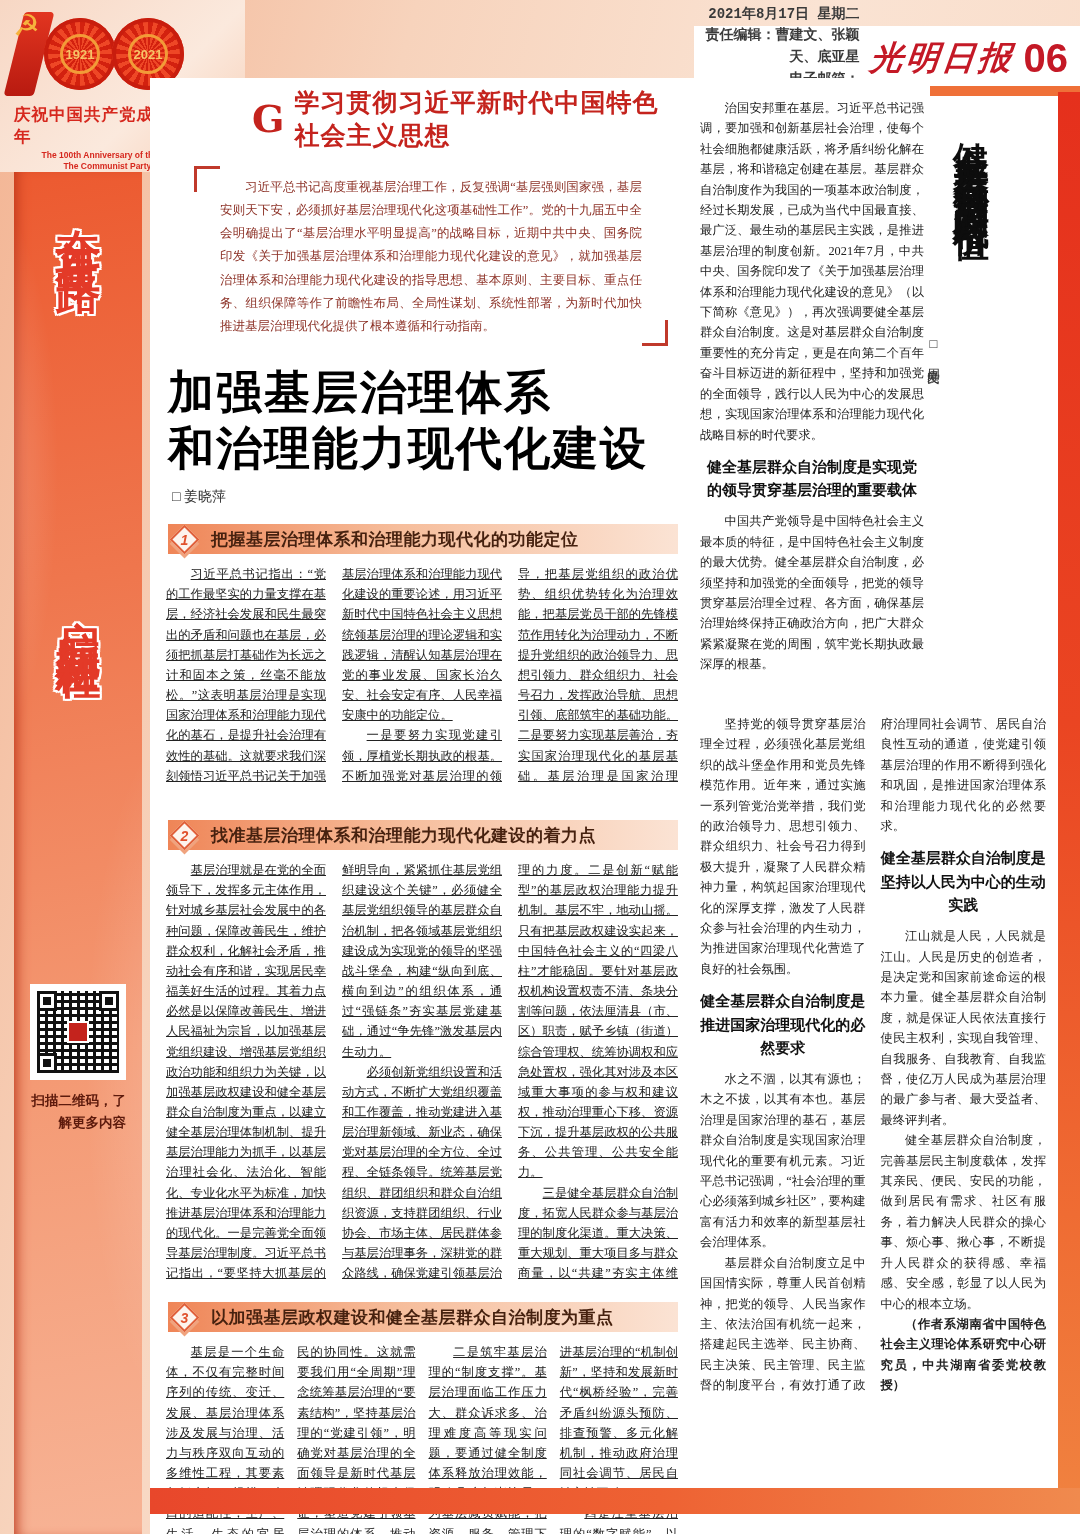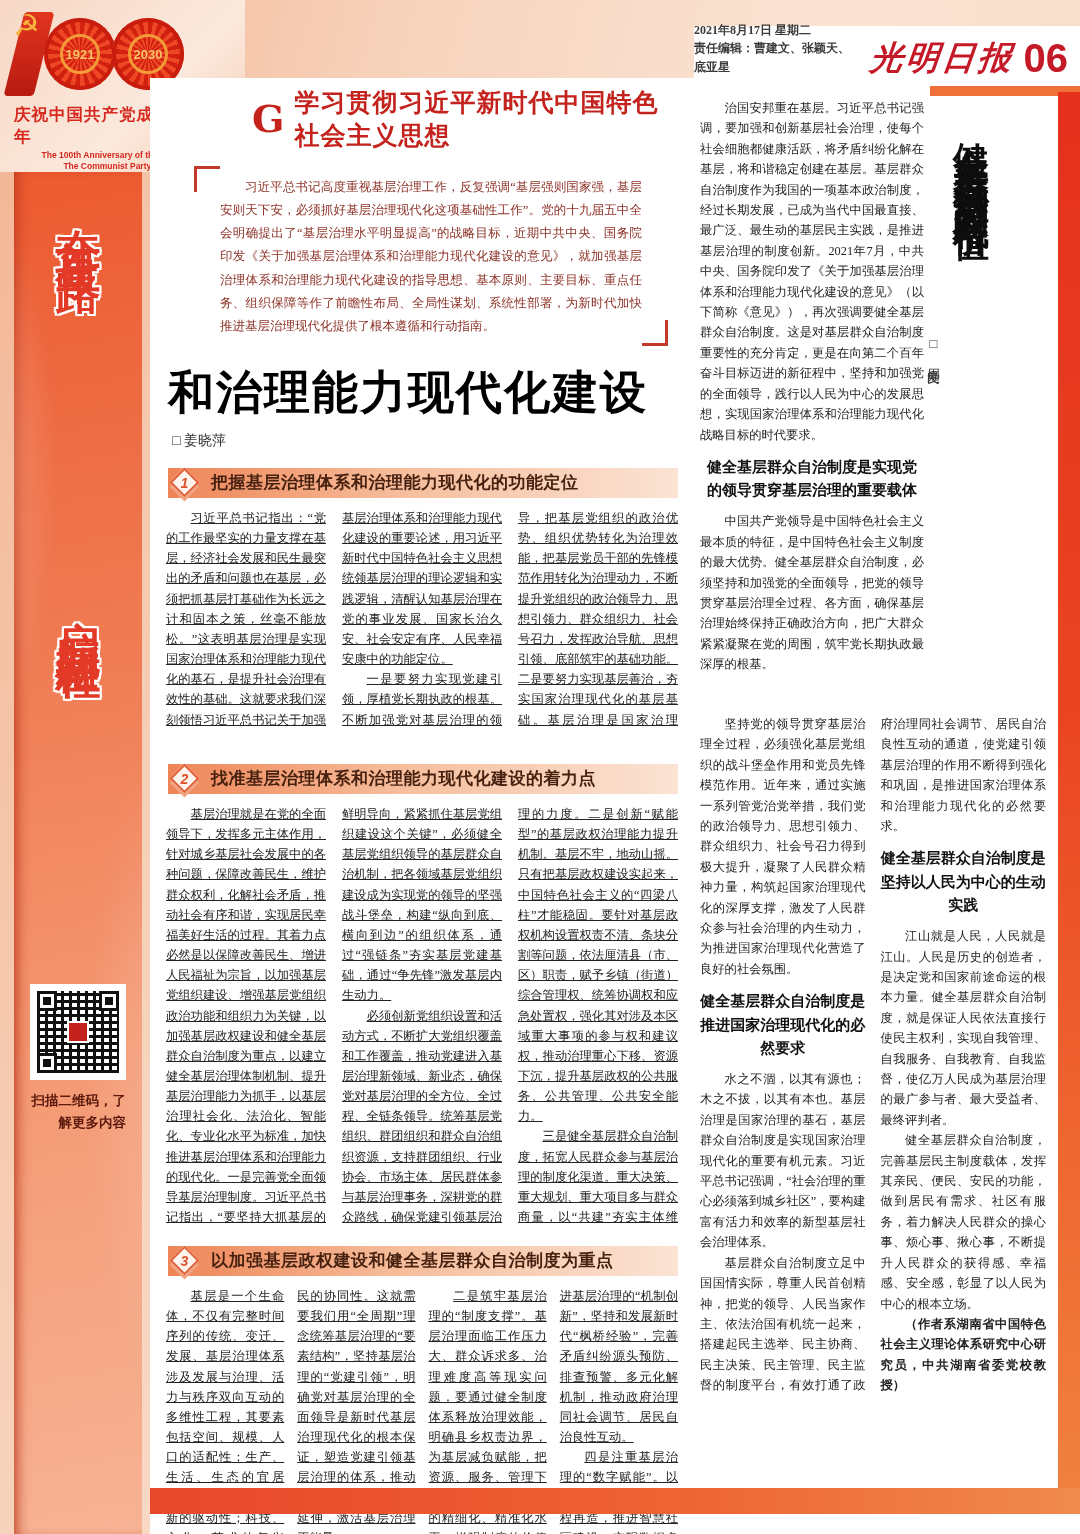--- a/index.html
+++ b/index.html
@@ -47,22 +47,22 @@
   .qf::after { content:''; position:absolute; inset:3px; background:#111; }
   .qf.tl { left:0; top:0; } .qf.tr { right:0; top:0; } .qf.bl { left:0; bottom:0; }
   .qc { position:absolute; left:50%; top:50%; transform:translate(-50%,-50%); width:22px; height:22px;
         background:#c4231d; border:2px solid #fff; }
   .qr-caption { margin:10px 10px 0; color:#5d1a0c; font-size:13.5px; font-weight:bold;
                 font-family:"Liberation Sans",sans-serif; line-height:1.6; text-align:right; padding-right:6px; }
 
   
   .header-card { position:absolute; left:694px; top:26px; width:386px; height:64px; background:#fff;
                  display:flex; align-items:center; justify-content:flex-end; gap:10px; padding:0 12px 0 0; }
-  .header-meta { font-size:12px; font-weight:bold; color:#3a3a3a; line-height:1.55;
-                 font-family:Liberation Serif, serif; }
+  .header-meta { text-align:right; font-size:14px; font-weight:bold; color:#3a3a3a; line-height:1.55;
+                 font-family:Liberation Mono, monospace; }
   .masthead { color:#c41926; font-size:33px; font-weight:900; font-style:italic;
               font-family:"DejaVu Serif",serif; letter-spacing:3px; transform:skewX(-6deg); white-space:nowrap; }
   .page-num { color:#c41926; font-size:40px; font-weight:bold; font-family:"Liberation Sans",sans-serif; }
 
   
   .main-card { position:absolute; left:150px; top:78px; width:930px; height:1456px; background:#fff; }
 
   .main-left { position:absolute; left:16px; top:6px; width:512px; }
 
   .theme-banner { display:flex; align-items:center; gap:10px; margin:2px 0 0 86px; }
@@ -128,21 +128,21 @@
 
   <div class="logo-box">
     <div class="logo-100">
       <div class="one-stroke">
         <span class="emblem">☭</span>
       </div>
       <div class="zero">
         <div class="ring">1921</div>
       </div>
       <div class="zero">
-        <div class="ring">2030</div>
+        <div class="ring">2021</div>
       </div>
     </div>
     <div class="logo-caption-cn">庆祝中国共产党成立100周年</div>
     <div class="logo-caption-en">
       <div>The 100th Anniversary of the Founding of</div>
       <div>The Communist Party of China</div>
     </div>
   </div>
 
   <div class="left-rail">
@@ -181,20 +181,21 @@
         <span class="banner-text">学习贯彻习近平新时代中国特色社会主义思想</span>
       </div>
 
       <div class="quote-block">
         <span class="corner tl"></span>
         <span class="corner br"></span>
         <span>习近平总书记高度重视基层治理工作，反复强调“基层强则国家强，基层安则天下安，必须抓好基层治理现代化这项基础性工作”。党的十九届五中全会明确提出了“基层治理水平明显提高”的战略目标，近期中共中央、国务院印发《关于加强基层治理体系和治理能力现代化建设的意见》，就加强基层治理体系和治理能力现代化建设的指导思想、基本原则、主要目标、重点任务、组织保障等作了前瞻性布局、全局性谋划、系统性部署，为新时代加快推进基层治理现代化提供了根本遵循和行动指南。</span>
       </div>
 
       <h1 class="headline">
+        <div>加强基层治理体系</div>
         <div>和治理能力现代化建设</div>
       </h1>
       <div class="byline">□ 姜晓萍</div>
 
       <div class="section">
         <div class="sec-bar">
           <div class="badge">
               <span>1</span>
             </div>
           <div class="sec-title">把握基层治理体系和治理能力现代化的功能定位</div>

